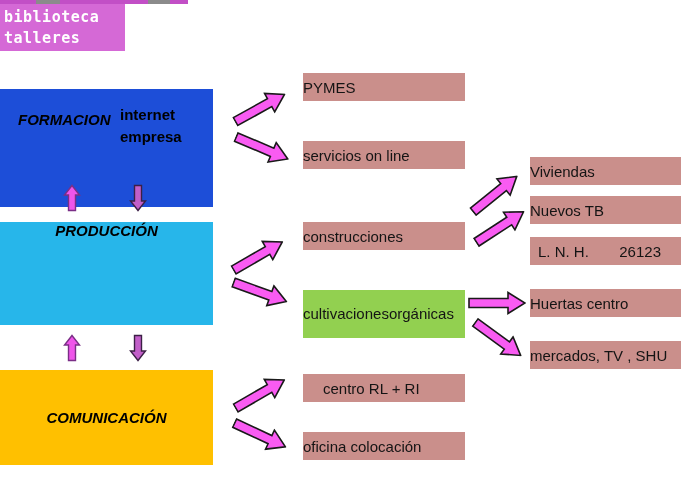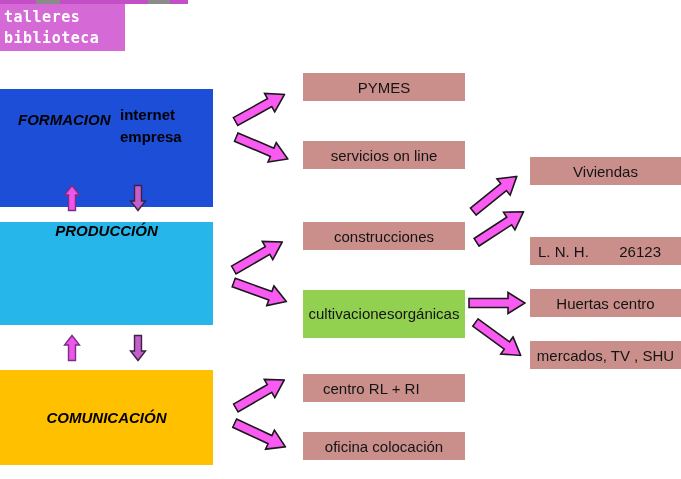--- a/index.html
+++ b/index.html
@@ -21,42 +21,42 @@
   
   .bigbox{left:0;width:213px;font-style:italic;font-weight:bold;font-size:15px;}
   .formacion{top:89px;height:118px;background:#1d4ed8;}
   .formacion .box-title{position:absolute;left:18px;top:22px;}
   .formacion .sublist{position:absolute;left:120px;top:15px;font-style:normal;line-height:22px;}
   .produccion{top:222px;height:103px;background:#27B6EA;display:flex;align-items:flex-start;justify-content:center;}
   .comunicacion{top:370px;height:95px;background:#FFC000;display:flex;align-items:center;justify-content:center;}
   
   .smallbox{
     position:absolute;background:#CA8F8B;color:#141414;font-size:15px;height:28px;
-    display:flex;align-items:center;justify-content:center;box-sizing:border-box;
+    display:flex;align-items:center;box-sizing:border-box;
   }
   .mid{left:303px;width:162px;}
   .rgt{left:530px;width:151px;}
   .green{background:#92D050;height:48px;flex-direction:row;line-height:22px;}
   .leftalign{justify-content:flex-start;padding-left:20px;}
   .split{justify-content:space-between;padding:0 20px 0 8px;}
   .darrow{position:absolute;width:58px;height:24px;}
   .varrow{position:absolute;width:18px;height:28px;}
 </style>
 </head>
 <body>
 
 <div class="canvas">
 
   <div class="artifact-strip" style="left:0;width:188px;"></div>
   <div class="artifact-gray" style="left:36px;width:24px;"></div>
   <div class="artifact-gray" style="left:148px;width:22px;"></div>
 
   <div class="abs talleres">
+    <div>biblioteca</div>
     <div>talleres</div>
-    <div>biblioteca</div>
   </div>
 
   <div class="abs bigbox formacion">
     <span class="box-title">FORMACION</span>
     <div class="sublist">
       <div>internet</div>
       <div>empresa</div>
     </div>
   </div>
 
@@ -83,20 +83,23 @@
   </div>
   <div class="smallbox mid leftalign" style="top:374px;">
     <span>centro RL + RI</span>
   </div>
   <div class="smallbox mid" style="top:432px;">
     <span>oficina colocación</span>
   </div>
 
   <div class="smallbox rgt" style="top:157px;">
     <span>Viviendas</span>
+  </div>
+  <div class="smallbox rgt" style="top:196px;">
+    <span>Nuevos TB</span>
   </div>
   <div class="smallbox rgt split" style="top:237px;">
     <span>L. N. H.</span>
     <span>26123</span>
   </div>
   <div class="smallbox rgt" style="top:289px;">
     <span>Huertas centro</span>
   </div>
   <div class="smallbox rgt" style="top:341px;">
     <span>mercados, TV , SHU</span>

